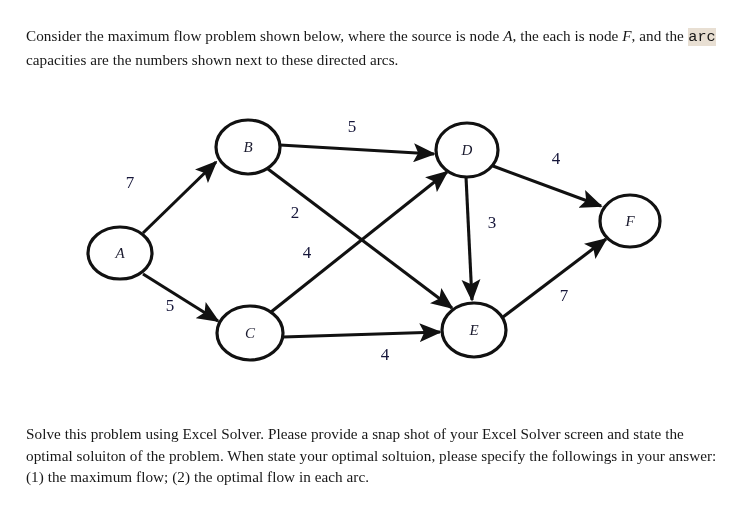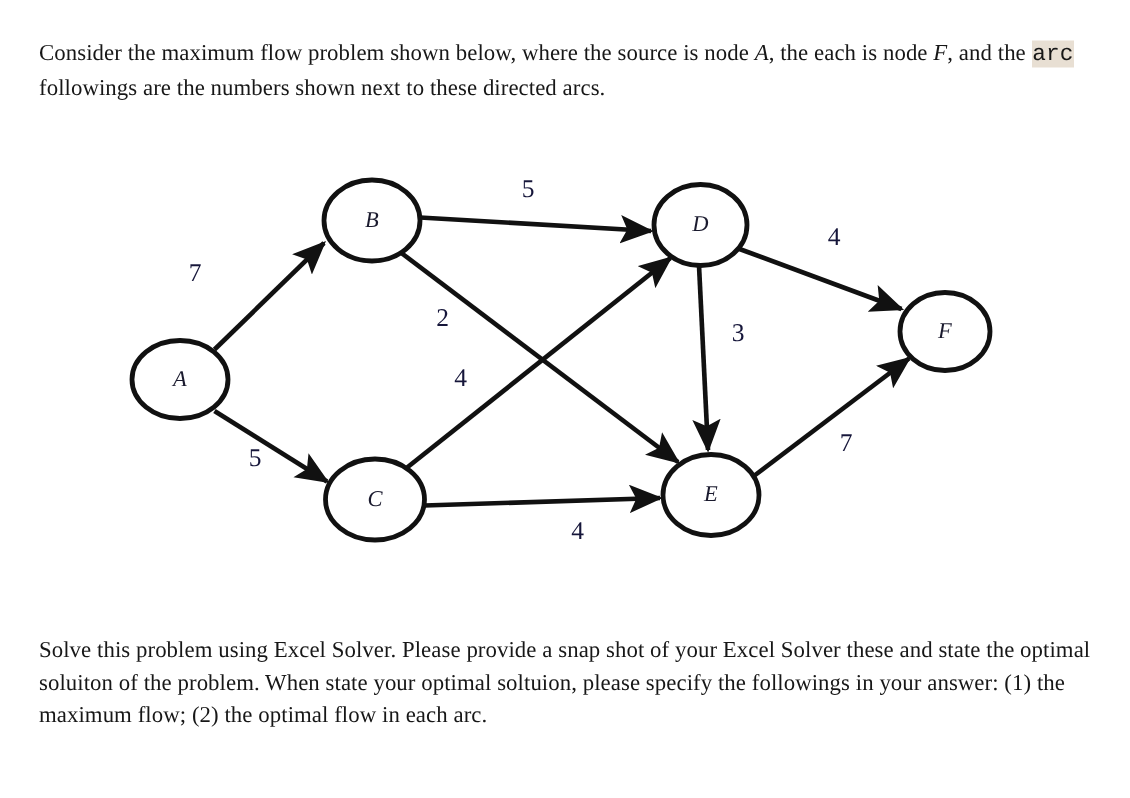--- a/index.html
+++ b/index.html
@@ -80,21 +80,21 @@
     font-family: "Liberation Serif", "DejaVu Serif", serif;
     font-size: 17px;
     fill: #16163a;
     text-anchor: middle;
     dominant-baseline: central;
   }
 </style>
 </head>
 <body>
 
-<p class="para" id="intro-paragraph"><span>Consider the maximum flow problem shown below, where the source is node </span><span class="ital">A</span><span>, the each is node </span><span class="ital">F</span><span>, and the </span><span class="hl">arc</span><span> followings are the numbers shown next to these directed arcs.</span></p>
+<p class="para" id="intro-paragraph"><span>Consider the maximum flow problem shown below, where the source is node </span><span class="ital">A</span><span>, the each is node </span><span class="ital">F</span><span>, and the </span><span class="hl">arc</span><span> capacities are the numbers shown next to these directed arcs.</span></p>
 
 <svg id="flow-graph" viewBox="0 0 753 300">
 
   <g>
     <defs>
       <marker id="arrowhead" markerWidth="7.2" markerHeight="6.2" refX="6.6" refY="3.1" orient="auto" markerUnits="strokeWidth">
         <path d="M0,0.05 L7.2,3.1 L0,6.15 L1.5,3.1 Z" fill="#111111"></path>
       </marker>
     </defs>
 
@@ -151,13 +151,13 @@
     <text class="edge-label" x="295" y="124">2</text>
     <text class="edge-label" x="307" y="164">4</text>
     <text class="edge-label" x="385" y="266">4</text>
     <text class="edge-label" x="556" y="70">4</text>
     <text class="edge-label" x="492" y="134">3</text>
     <text class="edge-label" x="564" y="207">7</text>
   </g>
 
 </svg>
 
-<p class="para" id="instructions-paragraph"><span>Solve this problem using Excel Solver.  Please provide a snap shot of your Excel Solver these</span> <span>and state the optimal soluiton of the problem.  When state your optimal soltuion, please specify</span> <span>the followings in your answer: (1) the maximum flow; (2) the optimal flow in each arc.</span></p>
+<p class="para" id="instructions-paragraph"><span>Solve this problem using Excel Solver.  Please provide a snap shot of your Excel Solver screen</span> <span>and state the optimal soluiton of the problem.  When state your optimal soltuion, please specify</span> <span>the followings in your answer: (1) the maximum flow; (2) the optimal flow in each arc.</span></p>
 
 </body></html>

